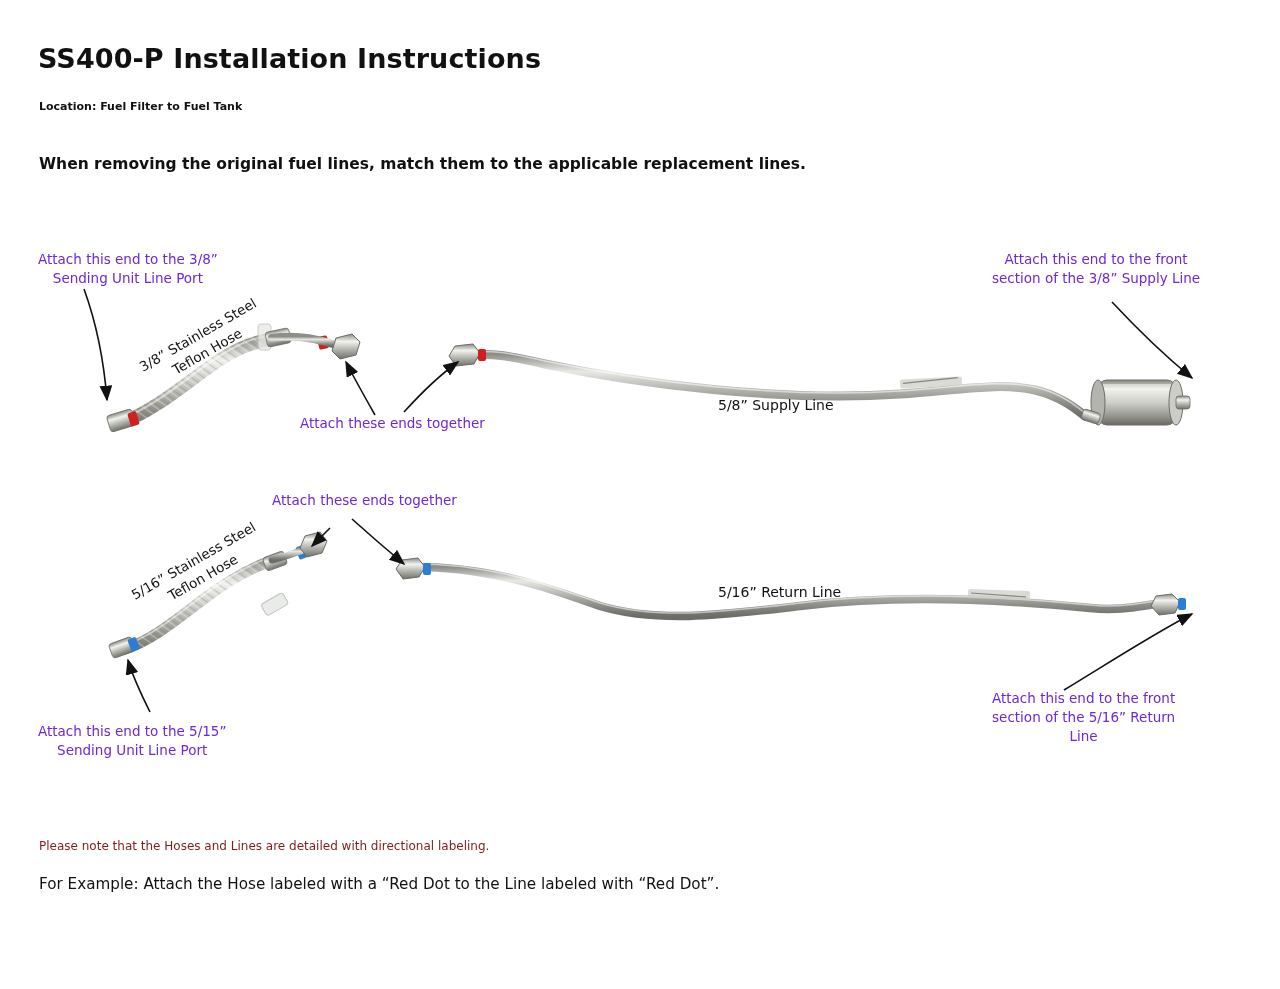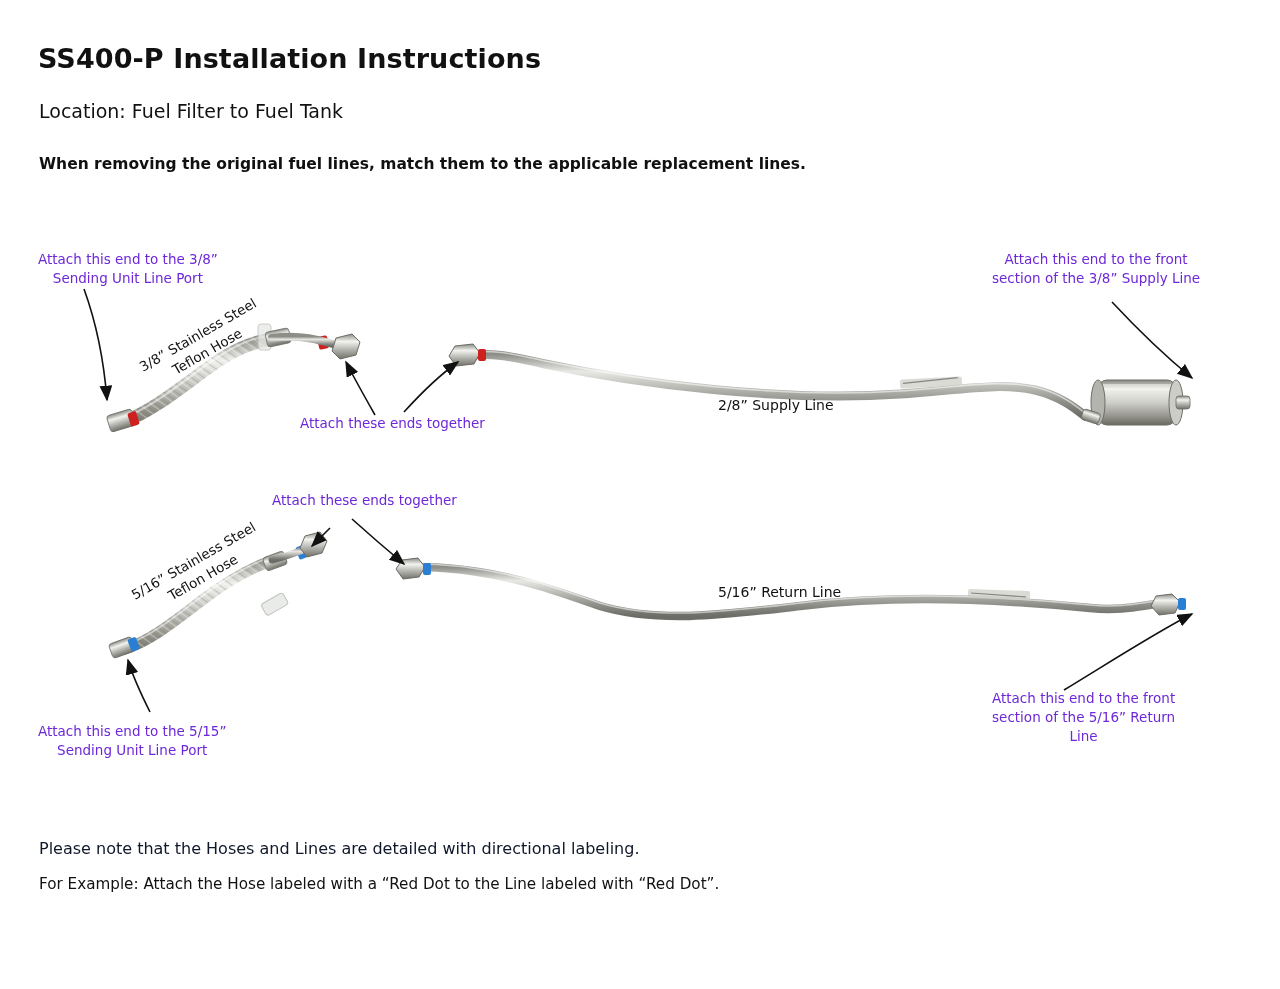--- a/index.html
+++ b/index.html
@@ -28,38 +28,38 @@
     top: 31px;
     font-size: 27px;
     font-weight: bold;
     letter-spacing: 0.1px;
     color: #111;
   }
   .subtitle {
     position: absolute;
     left: 39px;
     top: 88px;
-    font-size: 19px;
-    font-weight: normal;
+    font-size: 11px;
+    font-weight: bold;
     color: #111;
   }
   .instruction {
     position: absolute;
     left: 39px;
     top: 143px;
     font-size: 15.5px;
     font-weight: bold;
     color: #111;
   }
   .note1 {
     position: absolute;
     left: 39px;
     top: 827px;
-    font-size: 16px;
-    color: #0f172a;
+    font-size: 12px;
+    color: #7f1d1d;
   }
   .note2 {
     position: absolute;
     left: 39px;
     top: 852px;
     font-size: 15.2px;
     color: #111;
     margin-top: 11px;
   }
   .callout {
@@ -242,21 +242,21 @@
 Sending Unit Line Port</div>
 
   <div class="callout" style="left:992px; top:238px;">Attach this end to the front
 section of the 3/8” Supply Line</div>
 
   <div class="callout" style="left:300px; top:402px;">Attach these ends together</div>
 
   <div class="rot-label" style="left:136px; top:348px;">3/8” Stainless Steel
 Teflon Hose</div>
 
-  <div class="diagram-label" style="left:718px; top:385px;">2/8” Supply Line</div>
+  <div class="diagram-label" style="left:718px; top:385px;">5/8” Supply Line</div>
 
   <div class="callout" style="left:272px; top:479px;">Attach these ends together</div>
 
   <div class="rot-label" style="left:128px; top:576px;">5/16” Stainless Steel
 Teflon Hose</div>
 
   <div class="diagram-label" style="left:718px; top:572px;">5/16” Return Line</div>
 
   <div class="callout" style="left:38px; top:710px;">Attach this end to the 5/15”
 Sending Unit Line Port</div>

